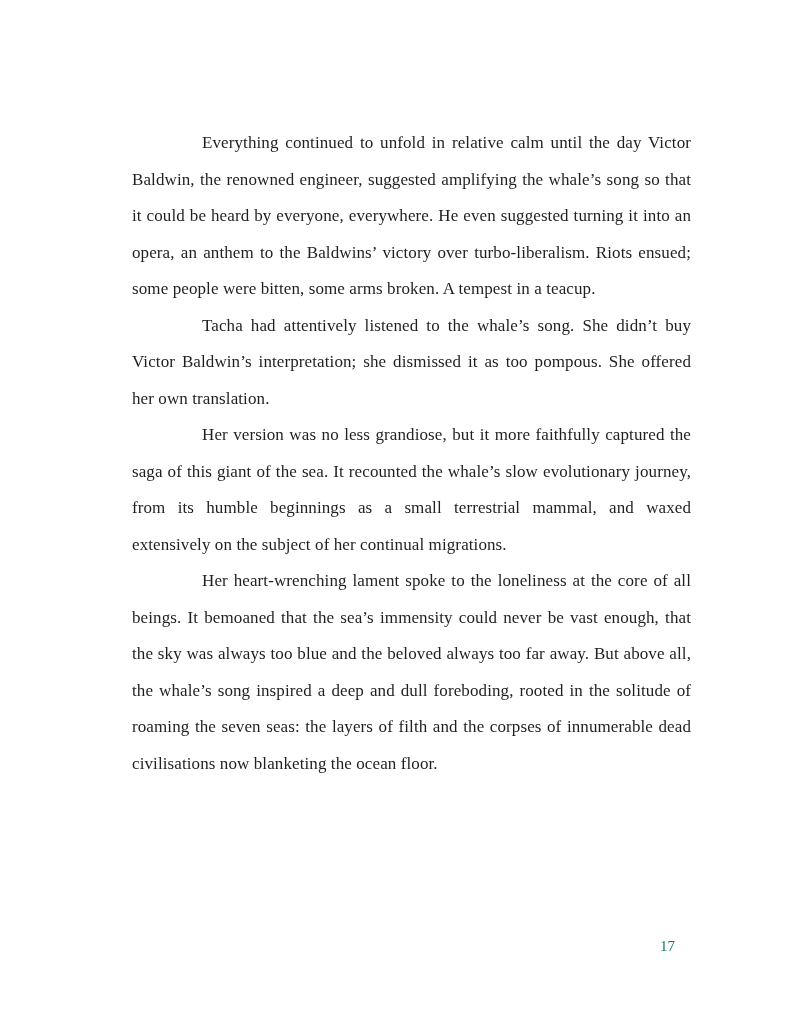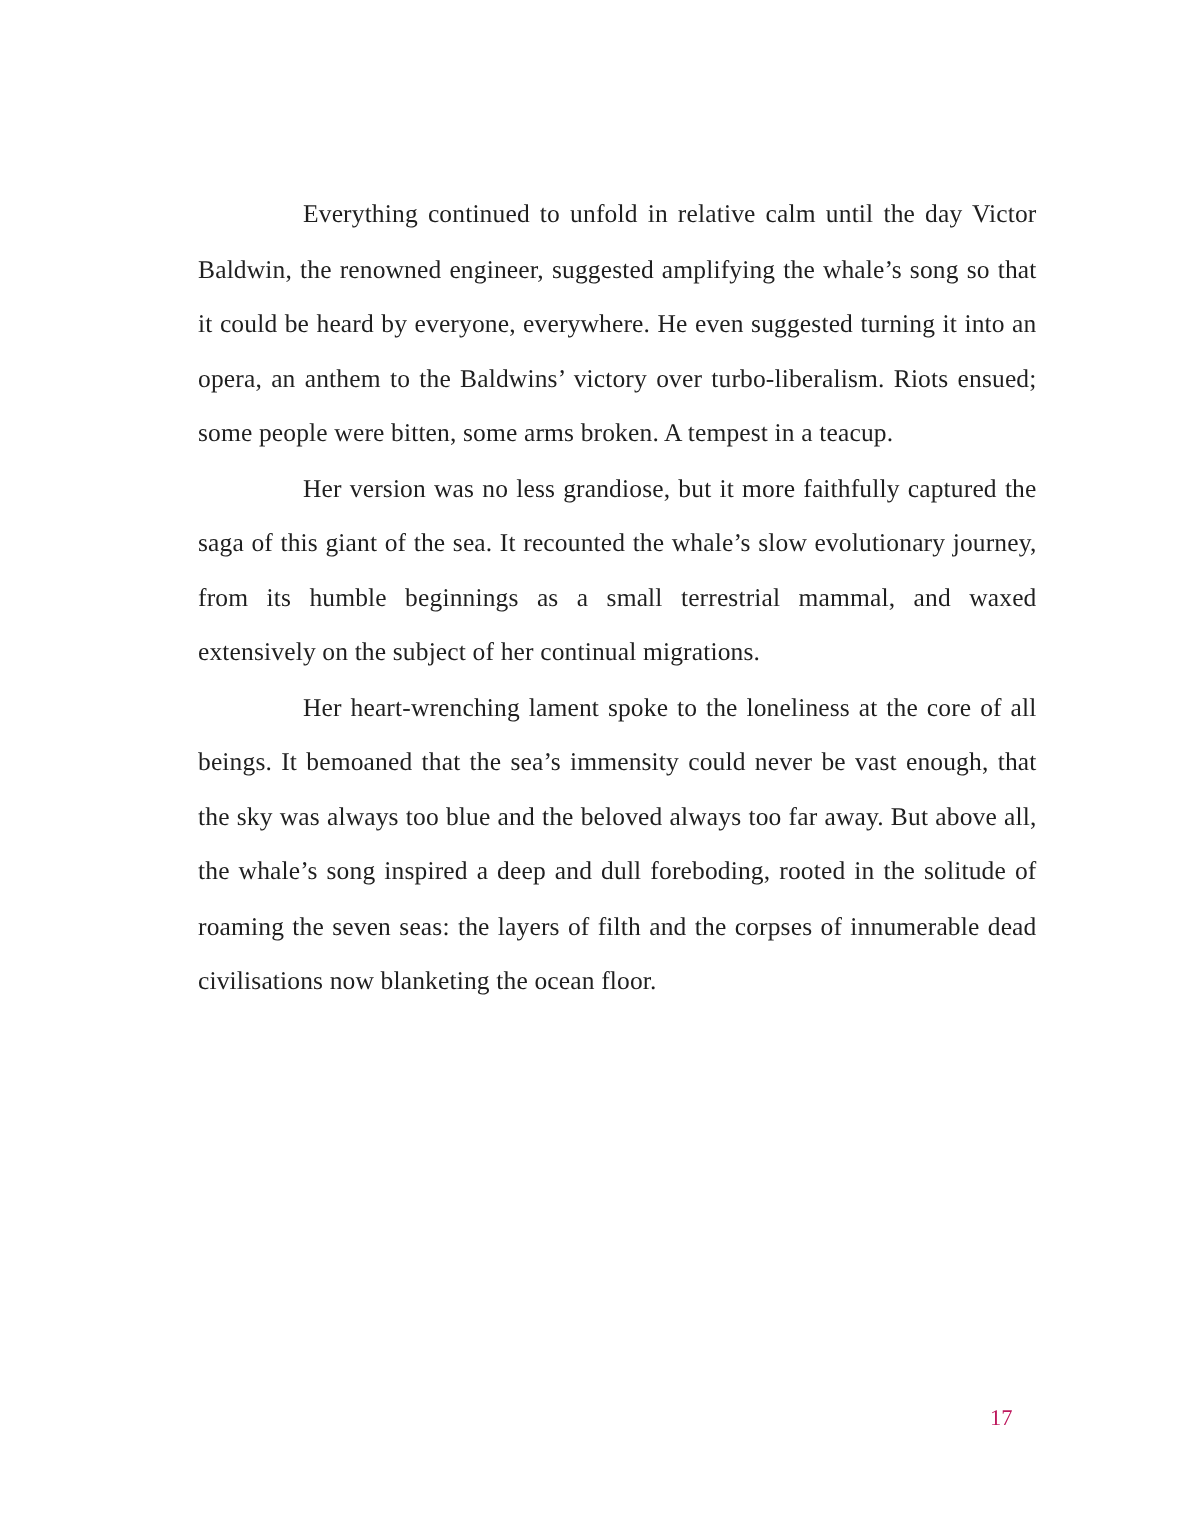--- a/index.html
+++ b/index.html
@@ -30,26 +30,27 @@
     text-align: justify;
     text-indent: 70px;
     letter-spacing: 0.1px;
   }
   .page-number {
     position: absolute;
     top: 936px;
     right: 116px;
     font-size: 15px;
     line-height: 20px;
-    color: #be185d;
+    color: #0f766e;
   }
 </style>
 </head>
 <body>
 
 <div class="page">
   <div class="text-block">
     <p>Everything continued to unfold in relative calm until the day Victor Baldwin, the renowned engineer, suggested amplifying the whale’s song so that it could be heard by everyone, everywhere. He even suggested turning it into an opera, an anthem to the Baldwins’ victory over turbo-liberalism. Riots ensued; some people were bitten, some arms broken. A tempest in a teacup.</p>
+    <p>Tacha had attentively listened to the whale’s song. She didn’t buy Victor Baldwin’s interpretation; she dismissed it as too pompous. She offered her own translation.</p>
     <p>Her version was no less grandiose, but it more faithfully captured the saga of this giant of the sea. It recounted the whale’s slow evolutionary journey, from its humble beginnings as a small terrestrial mammal, and waxed extensively on the subject of her continual migrations.</p>
     <p>Her heart-wrenching lament spoke to the loneliness at the core of all beings. It bemoaned that the sea’s immensity could never be vast enough, that the sky was always too blue and the beloved always too far away. But above all, the whale’s song inspired a deep and dull foreboding, rooted in the solitude of roaming the seven seas: the layers of filth and the corpses of innumerable dead civilisations now blanketing the ocean floor.</p>
   </div>
   <div class="page-number">17</div>
 </div>
 
 </body></html>

